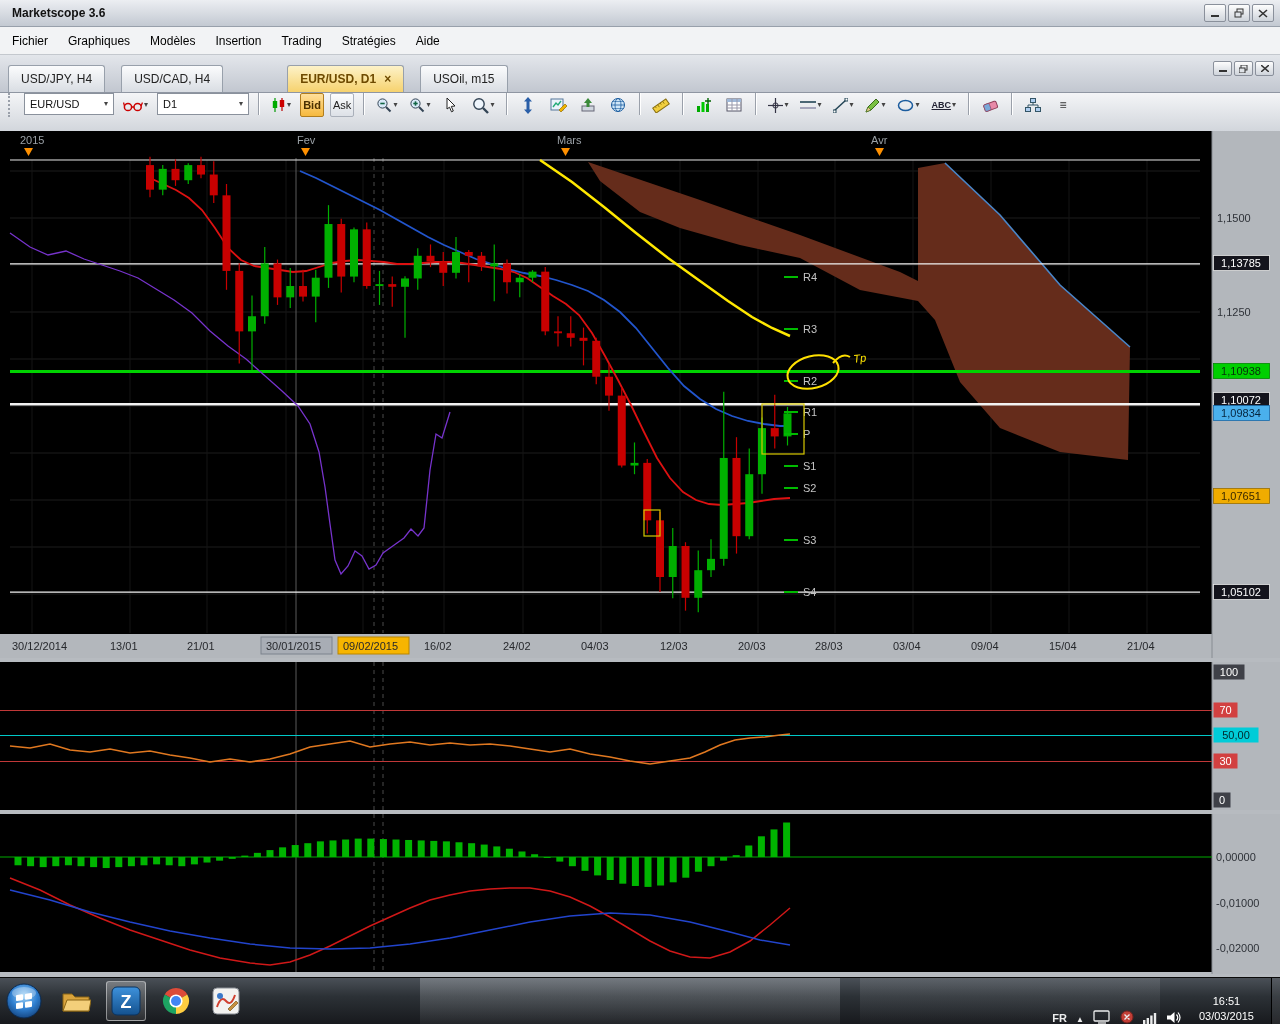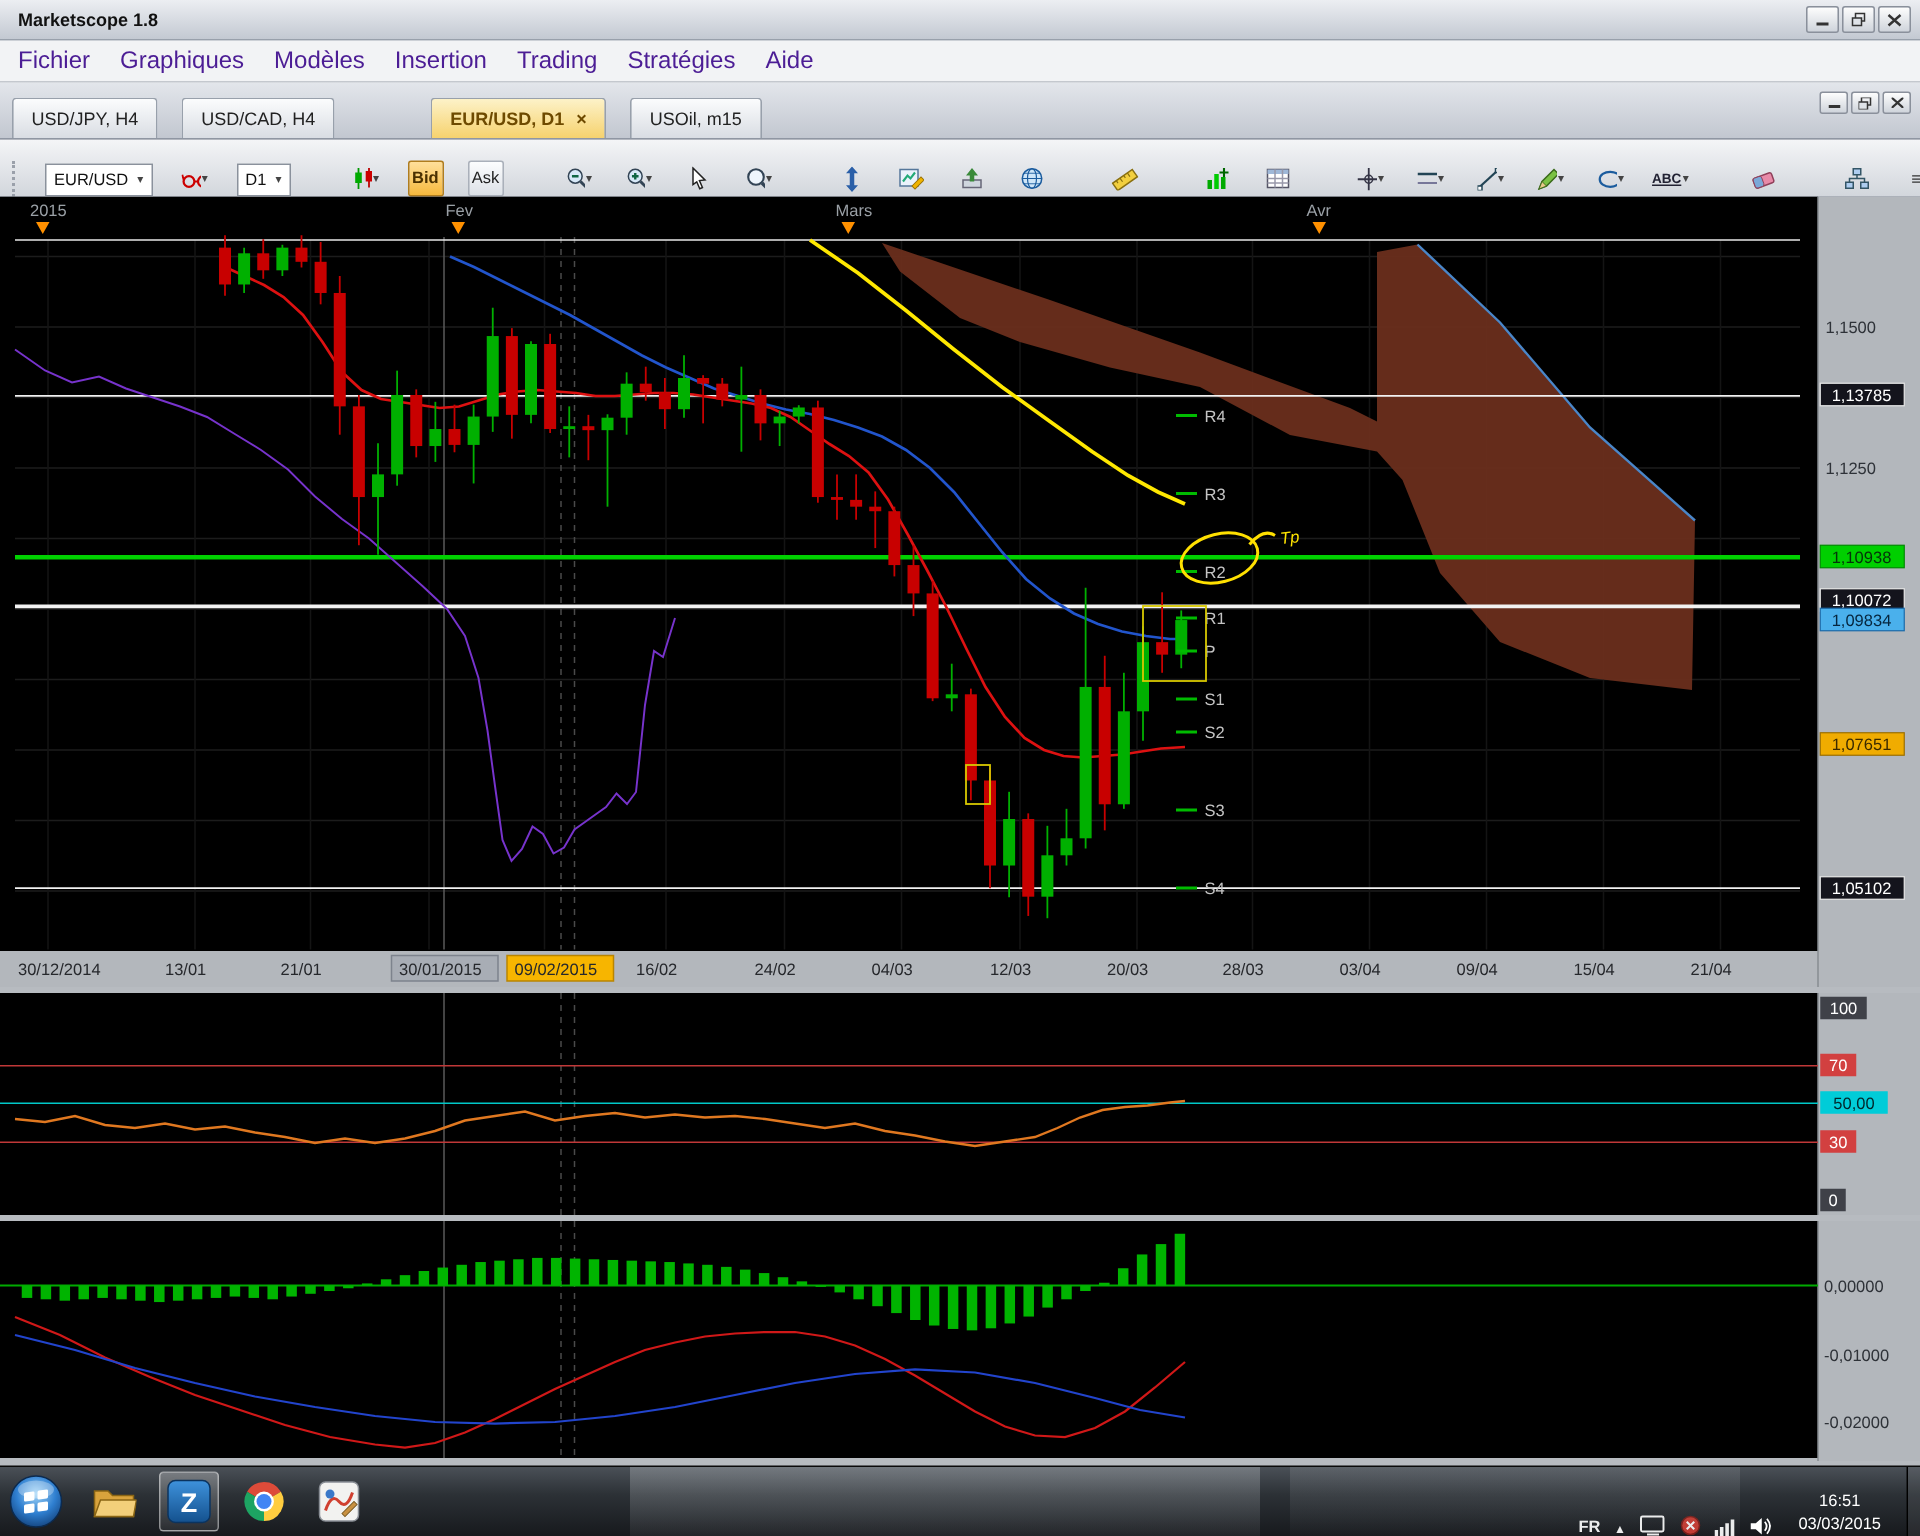--- a/index.html
+++ b/index.html
@@ -6,36 +6,36 @@
   #app{position:relative;width:1280px;height:1024px;background:#b7bbc0;overflow:hidden;
        font-family:"Liberation Sans",sans-serif;-webkit-user-select:none;user-select:none;}
   
   #titlebar{height:27px;background:linear-gradient(#eceef2,#c3c9d2);border-bottom:1px solid #98a0ab;
             display:flex;align-items:center;padding:0 6px;box-sizing:border-box;}
   #title{font-size:12px;font-weight:bold;color:#111;padding-left:6px;}
   .winbtns{margin-left:auto;display:flex;gap:2px;}
   .wbtn{width:22px;height:18px;background:linear-gradient(#fdfdfd,#cfd4db);border:1px solid #8a909b;
         border-radius:2px;display:flex;align-items:center;justify-content:center;padding:0;}
   #menubar{height:27px;background:#f2f3f5;border-bottom:1px solid #c4c8ce;display:flex;align-items:center;padding-left:2px;}
-  .menu-item{font-size:16px;color:#4c1d95;padding:14px 10px;}
+  .menu-item{font-size:12px;color:#000000;padding:14px 10px;}
   
   #tabbar{height:38px;background:linear-gradient(#e3e6eb,#c2c7d0);display:flex;align-items:flex-end;
           border-bottom:1px solid #8f96a2;box-sizing:border-box;position:relative;}
   #tabs{display:flex;align-items:flex-end;padding-left:8px;gap:16px;}
   .tab{height:26px;display:flex;align-items:center;padding:0 12px;font-size:12px;color:#222;
        background:linear-gradient(#fbfcfd,#d9dde3);border:1px solid #98a0ab;border-bottom:none;
        border-radius:3px 3px 0 0;}
   .tab.active{background:linear-gradient(#fdf2c8,#f6d26e);color:#6e4a00;font-weight:bold;margin-left:48px;}
   .tab-close{margin-left:8px;color:#6e4a00;font-weight:bold;font-size:12px;}
   .tabwinbtns{position:absolute;right:6px;top:6px;display:flex;gap:2px;}
   .twbtn{width:19px;height:15px;background:linear-gradient(#fdfdfd,#cfd4db);border:1px solid #8a909b;
          border-radius:2px;display:flex;align-items:center;justify-content:center;padding:0;}
   
   #toolbar{height:39px;background:linear-gradient(#f4f5f7,#d2d6dc);border-bottom:1px solid #8f96a2;
-           display:flex;align-items:flex-end;padding:0 4px;box-sizing:border-box;gap:16px;}
+           display:flex;align-items:flex-start;padding:0 4px;box-sizing:border-box;gap:6px;}
   .grip{width:4px;height:24px;border-left:2px dotted #9aa0aa;margin:0 4px;}
   .tcombo{display:flex;align-items:center;background:#fff;border:1px solid #8a919c;height:20px;
           padding:0 5px;font-size:11px;color:#111;gap:6px;}
   .dd{font-size:8px;color:#444;line-height:1;}
   .tbtn{height:24px;min-width:24px;display:flex;align-items:center;justify-content:center;gap:1px;
         background:transparent;border:1px solid transparent;border-radius:2px;padding:0 2px;}
   .tbtn.toggled{background:linear-gradient(#ffdf9a,#f6b93e);border:1px solid #b07d1e;}
   .tbtn-label{font-size:11px;color:#222;}
   .tbtn.toggled .tbtn-label{color:#4a3000;font-weight:bold;}
   .tsep{width:1px;height:22px;background:#9aa0aa;margin:0 3px;box-shadow:1px 0 0 #fff;}
@@ -56,21 +56,21 @@
   #tray-lang{font-weight:bold;}
   #clock{display:flex;flex-direction:column;align-items:center;justify-content:center;line-height:1.35;margin:0 8px;}
   #show-desktop{width:8px;height:46px;background:rgba(255,255,255,.07);border-left:1px solid #000;}
 </style>
 </head>
 <body>
 
 <div id="app">
 
   <div id="titlebar">
-    <span id="title">Marketscope 1.8</span>
+    <span id="title">Marketscope 3.6</span>
     <div class="winbtns">
       <button class="wbtn">
         <svg width="10" height="9">
             <rect x="1" y="6" width="8" height="2" fill="#333"></rect>
           </svg>
       </button>
       <button class="wbtn">
         <svg width="11" height="10">
             <rect x="3" y="1" width="6" height="5" fill="none" stroke="#333"></rect>
             <rect x="1" y="4" width="6" height="5" fill="#dfe3e8" stroke="#333"></rect>

